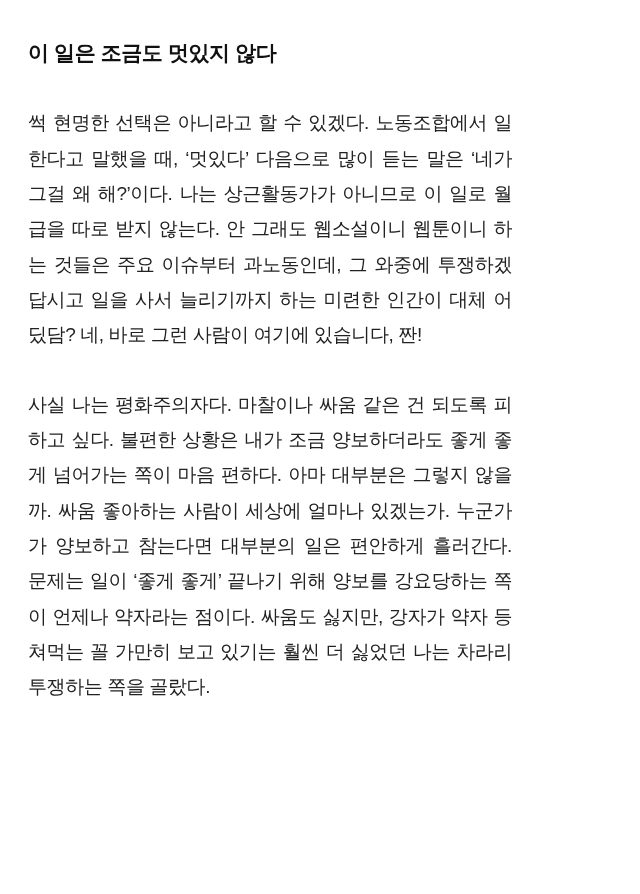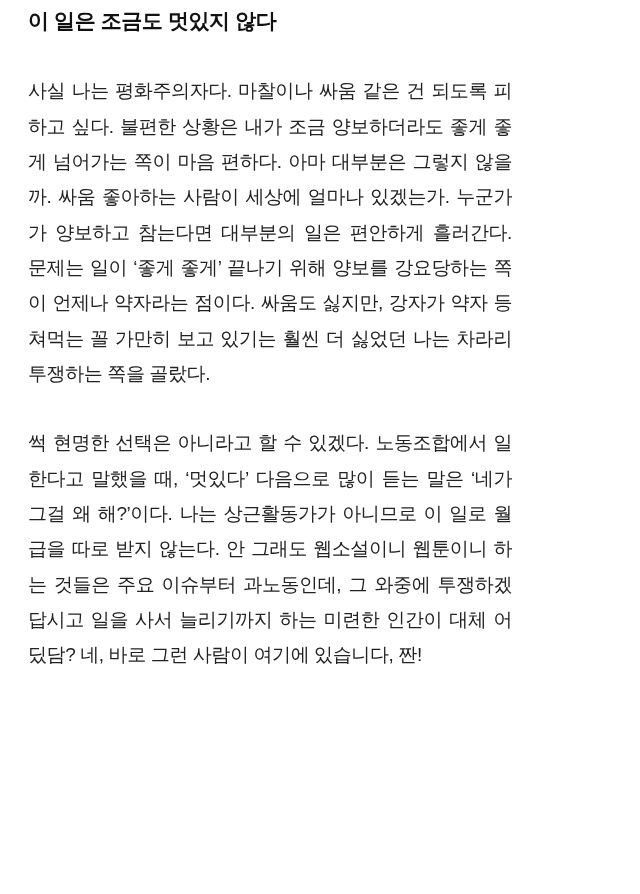--- a/index.html
+++ b/index.html
@@ -11,21 +11,21 @@
     width: 640px;
     height: 894px;
     font-family: "Liberation Sans", "DejaVu Sans", sans-serif;
     color: #1a1a1a;
     overflow: hidden;
   }
   .page {
     width: 540px;
     height: 894px;
     box-sizing: border-box;
-    padding: 6px 28px 0 28px;
+    padding: 38px 28px 0 28px;
     background: #ffffff;
   }
   .article-title {
     font-size: 21px;
     font-weight: 700;
     line-height: 1.4;
     letter-spacing: -0.4px;
     color: #111111;
     margin: 0 0 38px 0;
     white-space: pre-wrap;
@@ -46,16 +46,16 @@
   .paragraph:last-child {
     margin-bottom: 0;
   }
 </style>
 </head>
 <body>
 
 <div class="page">
   <h1 class="article-title">이 일은 조금도 멋있지 않다</h1>
   <div class="article-body">
+    <p class="paragraph">썩 현명한 선택은 아니라고 할 수 있겠다. 노동조합에서 일한다고 말했을 때, ‘멋있다’ 다음으로 많이 듣는 말은 ‘네가 그걸 왜 해?’이다. 나는 상근활동가가 아니므로 이 일로 월급을 따로 받지 않는다. 안 그래도 웹소설이니 웹툰이니 하는 것들은 주요 이슈부터 과노동인데, 그 와중에 투쟁하겠답시고 일을 사서 늘리기까지 하는 미련한 인간이 대체 어딨담? 네, 바로 그런 사람이 여기에 있습니다, 짠!</p>
     <p class="paragraph">사실 나는 평화주의자다. 마찰이나 싸움 같은 건 되도록 피하고 싶다. 불편한 상황은 내가 조금 양보하더라도 좋게 좋게 넘어가는 쪽이 마음 편하다. 아마 대부분은 그렇지 않을까. 싸움 좋아하는 사람이 세상에 얼마나 있겠는가. 누군가가 양보하고 참는다면 대부분의 일은 편안하게 흘러간다. 문제는 일이 ‘좋게 좋게’ 끝나기 위해 양보를 강요당하는 쪽이 언제나 약자라는 점이다. 싸움도 싫지만, 강자가 약자 등쳐먹는 꼴 가만히 보고 있기는 훨씬 더 싫었던 나는 차라리 투쟁하는 쪽을 골랐다.</p>
-    <p class="paragraph">썩 현명한 선택은 아니라고 할 수 있겠다. 노동조합에서 일한다고 말했을 때, ‘멋있다’ 다음으로 많이 듣는 말은 ‘네가 그걸 왜 해?’이다. 나는 상근활동가가 아니므로 이 일로 월급을 따로 받지 않는다. 안 그래도 웹소설이니 웹툰이니 하는 것들은 주요 이슈부터 과노동인데, 그 와중에 투쟁하겠답시고 일을 사서 늘리기까지 하는 미련한 인간이 대체 어딨담? 네, 바로 그런 사람이 여기에 있습니다, 짠!</p>
   </div>
 </div>
 
 </body></html>

